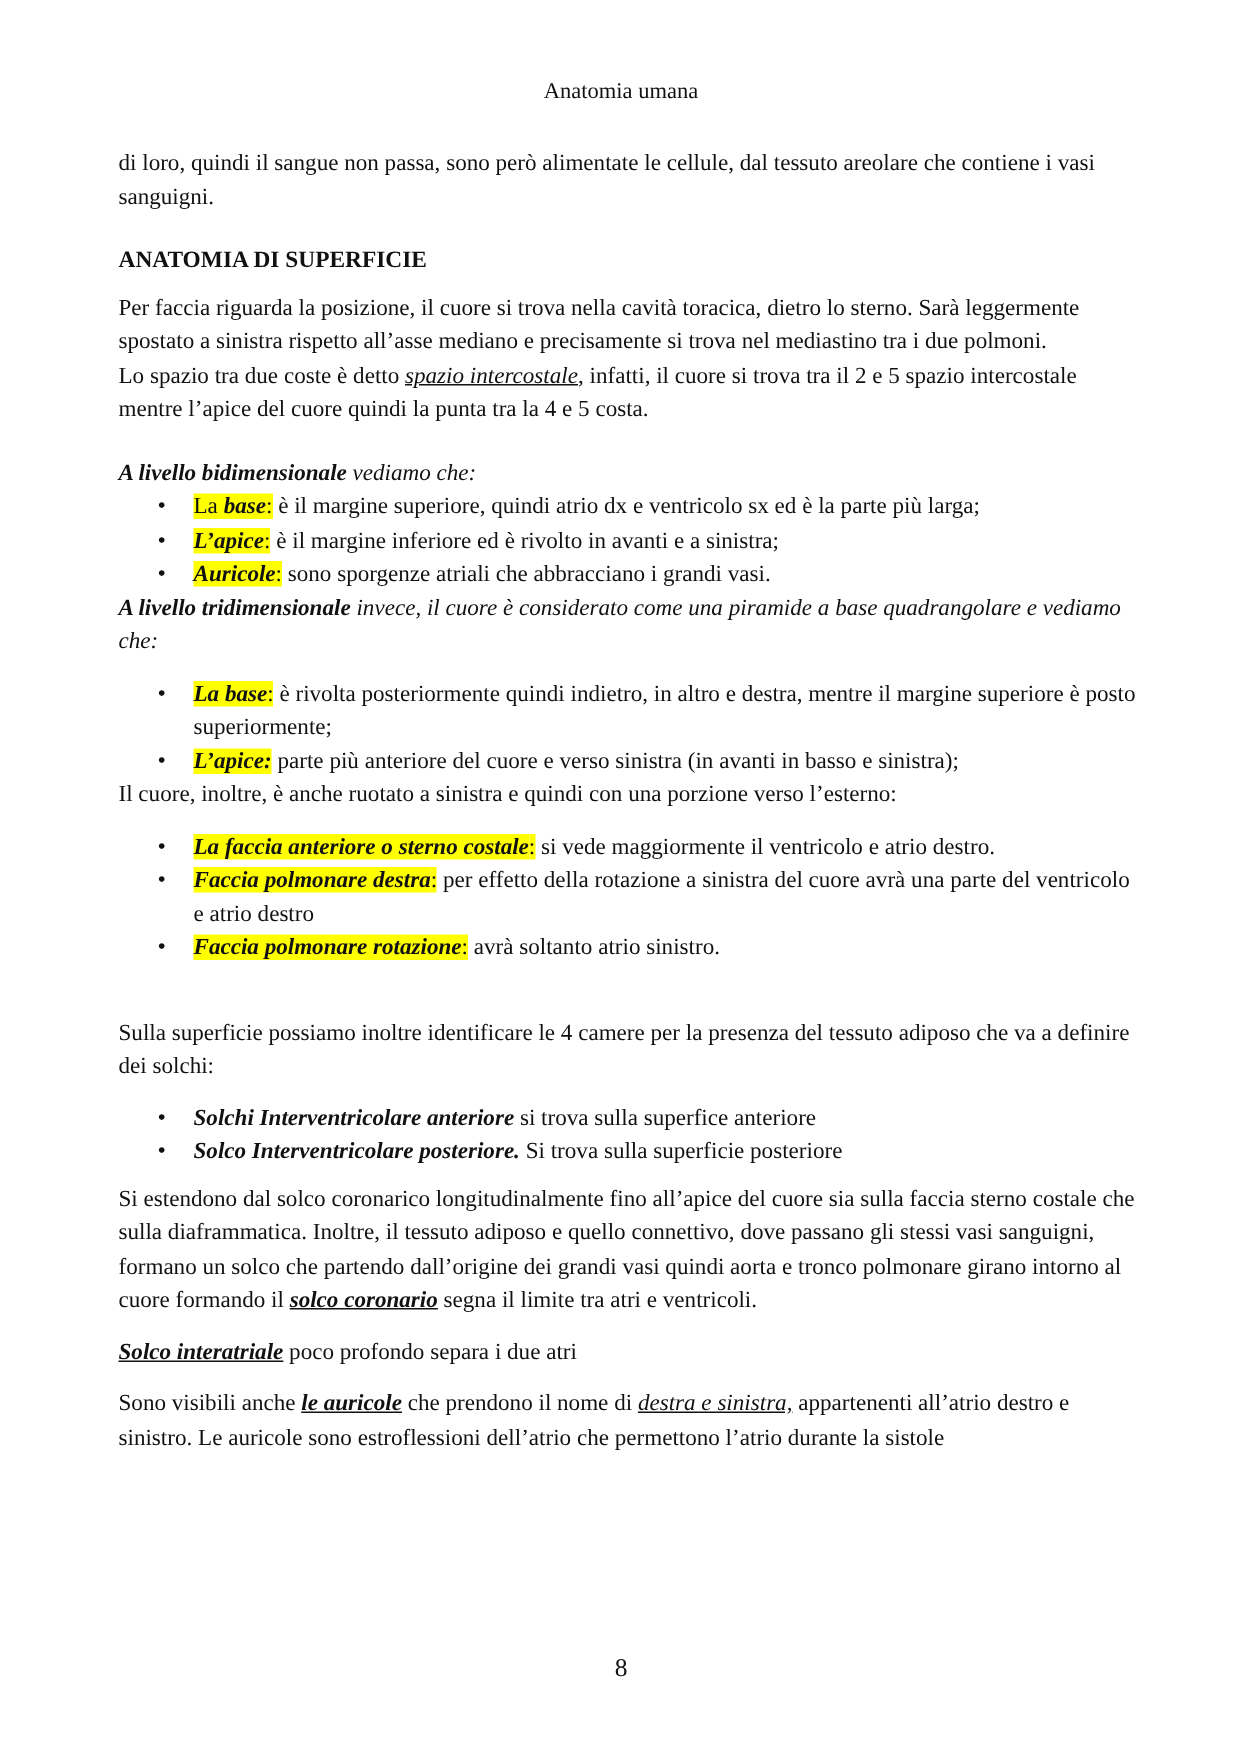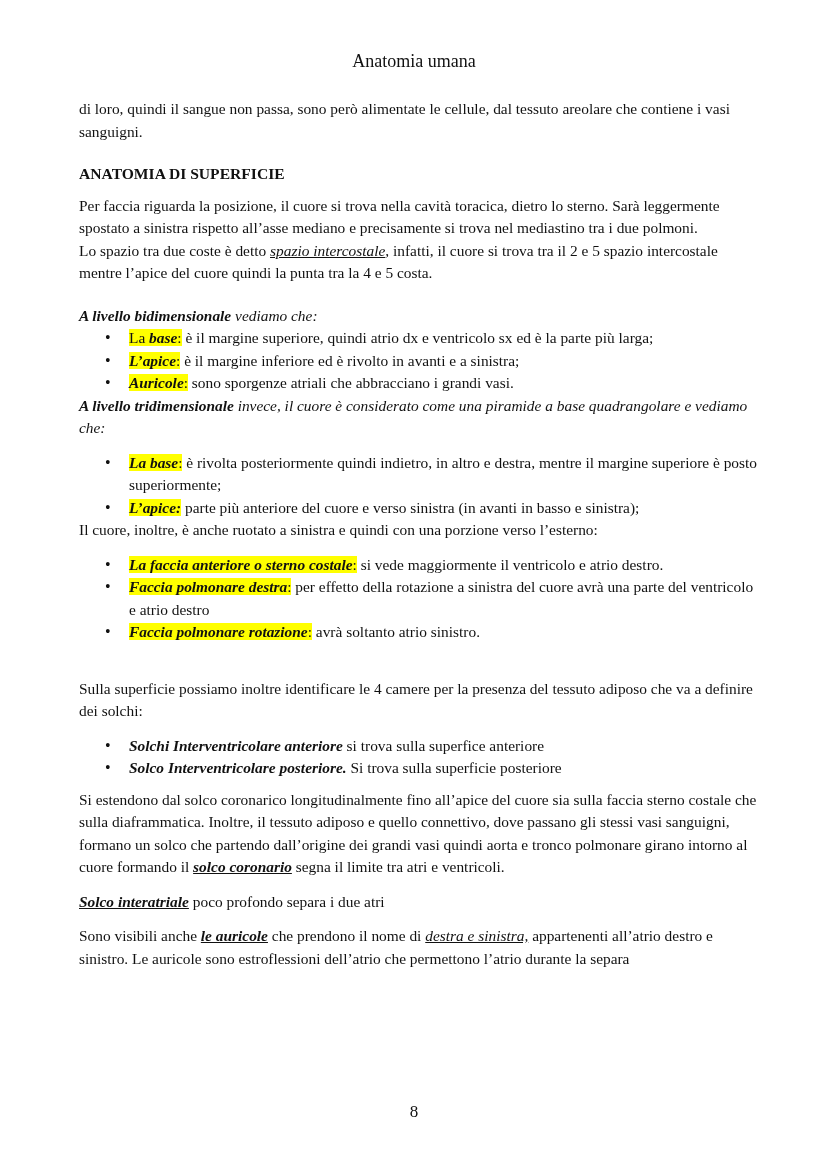--- a/index.html
+++ b/index.html
@@ -3,21 +3,21 @@
   <meta charset="utf-8">
   <style>
     html, body { margin: 0; padding: 0; background: #ffffff; }
     body {
       width: 828px; height: 1171px; position: relative; overflow: hidden;
       font-family: "Liberation Serif", "DejaVu Serif", serif;
       color: #111111; font-size: 15.4px;
     }
     .page-header {
       position: absolute; left: 0; width: 828px; top: 50px;
-      text-align: center; font-size: 18px; line-height: 22px;
+      text-align: center; font-size: 15px; line-height: 22px;
     }
     .content { position: absolute; left: 79px; top: 98px; width: 680px; }
     p { margin: 0; line-height: 22.5px; }
     .heading { font-weight: bold; font-size: 15.6px; margin-top: 20px; }
     .italic-heading { font-weight: bold; font-style: italic; }
     .hl { background: #ffff00; margin-top: 47px; }
     .bi { font-weight: bold; font-style: italic; }
     .i { font-style: italic; }
     .u { text-decoration: underline; }
     ul { margin: 0; padding: 0 0 0 50px; list-style: none; }
@@ -73,16 +73,16 @@
   <div class="sp12"></div>
   <ul>
     <li><span class="bi">Solchi Interventricolare anteriore</span><span> si trova sulla superfice anteriore</span></li>
     <li><span class="bi">Solco Interventricolare posteriore.</span><span> Si trova sulla superficie posteriore</span></li>
   </ul>
   <div class="sp8"></div>
   <p><span>Si estendono dal solco coronarico longitudinalmente fino all’apice del cuore sia sulla faccia sterno costale che sulla diaframmatica. Inoltre, il tessuto adiposo e quello connettivo, dove passano gli stessi vasi sanguigni, formano un solco che partendo dall’origine dei grandi vasi quindi aorta e tronco polmonare girano intorno al cuore formando il </span><span class="bi u">solco coronario</span><span> segna il limite tra atri e ventricoli.</span></p>
   <div class="sp12"></div>
   <p><span class="bi u">Solco interatriale</span><span> poco profondo separa i due atri</span></p>
   <div class="sp12"></div>
-  <p><span>Sono visibili anche </span><span class="bi u">le auricole</span><span> che prendono il nome di </span><span class="i u">destra e sinistra,</span><span> appartenenti all’atrio destro e sinistro. Le auricole sono estroflessioni dell’atrio che permettono l’atrio durante la separa</span></p>
+  <p><span>Sono visibili anche </span><span class="bi u">le auricole</span><span> che prendono il nome di </span><span class="i u">destra e sinistra,</span><span> appartenenti all’atrio destro e sinistro. Le auricole sono estroflessioni dell’atrio che permettono l’atrio durante la sistole</span></p>
 </div>
 
 <div class="page-number">8</div>
 
 </body></html>

